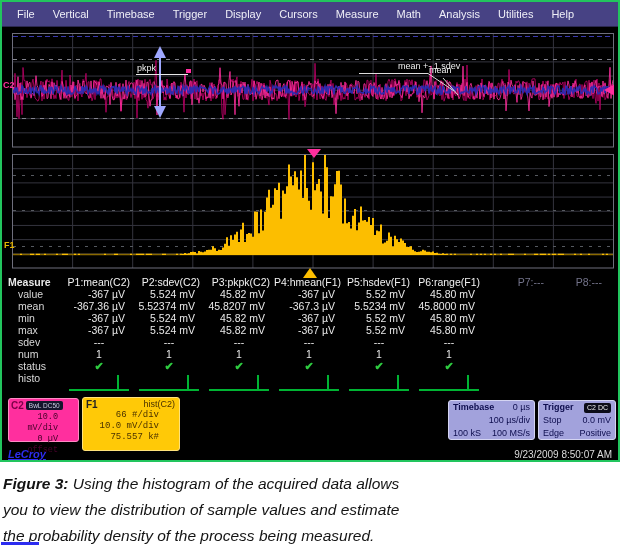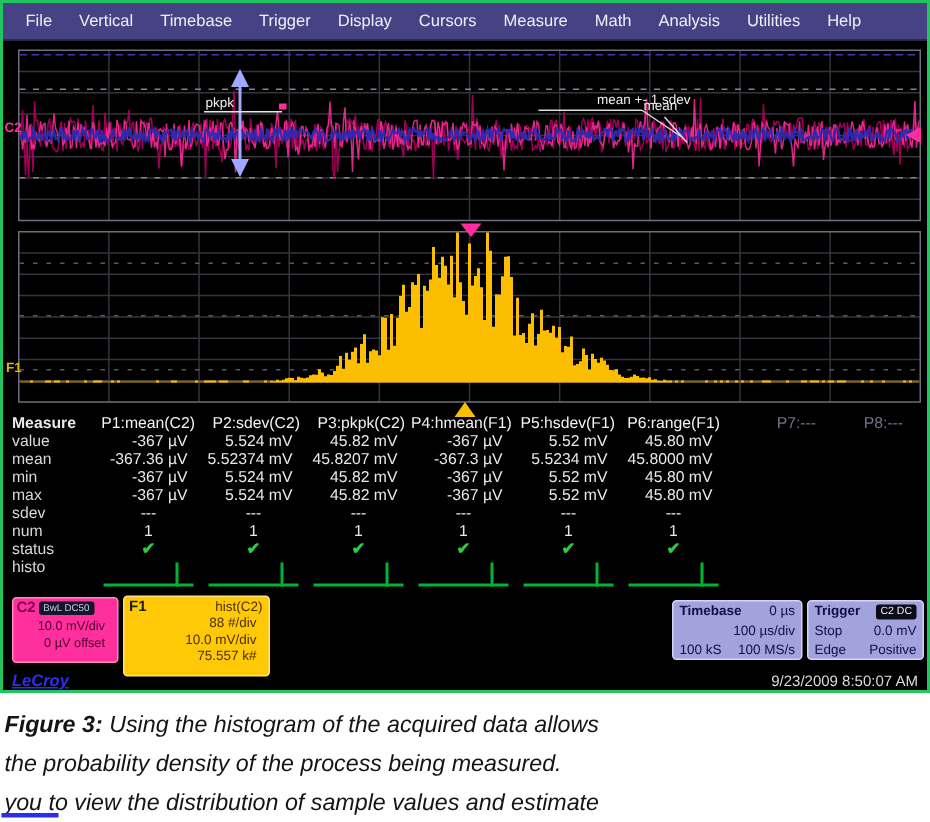--- a/index.html
+++ b/index.html
@@ -17,35 +17,35 @@
   .ann{position:absolute;z-index:6;color:#eee;font-size:9px;white-space:nowrap;}
   .pkpk{left:135px;top:61px;}
   .meansdev{left:356px;top:59px;margin-left:40px;}
   .meanlab{left:427px;top:63px;}
   #mtable{position:absolute;left:0;top:274px;width:616px;z-index:2;display:grid;
           grid-template-columns:62px repeat(6,70px) 64px 58px;grid-auto-rows:12px;
           font-size:10.5px;color:#e9e9e9;line-height:12px;}
   .mc{height:12px;overflow:hidden;}
   .hdr{text-align:right;padding-right:4px;color:#f2f2f2;}
   .corner{font-weight:bold;text-align:left;padding-left:6px;}
-  .lbl{text-align:left;padding-left:6px;color:#d8d8d8;}
+  .lbl{text-align:left;padding-left:16px;color:#d8d8d8;}
   .numv{text-align:right;padding-right:9px;}
   .ctr{text-align:center;}
   .dim{color:#73738a;}
   .chk{color:#2ecc40;font-size:11px;font-weight:bold;}
   .histcell{height:20px;}
   .histicon{position:relative;width:60px;height:18px;margin:2px auto 0;}
   .histicon::after{content:'';position:absolute;left:0;right:0;bottom:1px;height:2px;background:#00b433;}
   .histicon i{position:absolute;bottom:1px;left:80%;width:2px;height:16px;background:#00b433;}
   .box{position:absolute;z-index:3;box-sizing:border-box;border-radius:3px;font-size:8.5px;line-height:11px;}
   .c2box{left:6px;top:396px;width:71px;height:44px;background:#ff2f9e;border:1px solid #ff8ac4;color:#47002a;}
   .c2box .t{display:flex;align-items:center;gap:2px;padding:1px 2px;}
   .c2box .nm{font-weight:bold;font-size:10px;color:#7c0048;}
   .badge{background:#15152c;color:#c9c9de;font-size:6.5px;border-radius:2px;padding:0 3px;line-height:9px;}
-  .rline{text-align:right;padding-right:8px;}
+  .rline{text-align:right;padding-right:20px;font-family:Liberation Mono, monospace;}
   .f1box{left:80px;top:395px;width:98px;height:54px;background:#ffc907;border:1px solid #ffe27a;color:#4a3200;font-size:9px;}
   .f1box .t{display:flex;justify-content:space-between;padding:1px 4px 0 3px;}
   .f1box .nm{font-weight:bold;font-size:10px;color:#222;}
   .lavbox{background:#a2a2dc;border:1px solid #d4d4f2;color:#0e0e4e;width:87px;height:40px;top:398px;}
   .tbbox{left:446px;}
   .trbox{left:536px;width:78px;}
   .lrow{display:flex;justify-content:space-between;padding:0 4px;line-height:13px;font-size:9px;}
   .lrow .bt{font-weight:bold;}
   .tbadge{background:#0c0c18;color:#eee;font-size:7px;border-radius:2px;padding:0 3px;line-height:10px;align-self:center;}
   .footerbar{position:absolute;left:0;top:444px;width:616px;height:14px;z-index:3;
@@ -268,21 +268,21 @@
       </div>
       <div class="rline">10.0 mV/div</div>
       <div class="rline">0 µV offset</div>
     </div>
 
     <div class="box f1box">
       <div class="t">
         <span class="nm">F1</span>
         <span>hist(C2)</span>
       </div>
-      <div class="rline">88 #/div</div>
+      <div class="rline">66 #/div</div>
       <div class="rline">10.0 mV/div</div>
       <div class="rline">75.557 k#</div>
     </div>
 
     <div class="box lavbox tbbox">
       <div class="lrow">
           <span class="bt">Timebase</span>
           <span>0 µs</span>
         </div>
       <div class="lrow">
@@ -312,17 +312,17 @@
 
     <div class="footerbar">
       <span class="logo">LeCroy</span>
       <span class="dt">9/23/2009 8:50:07 AM</span>
     </div>
   </div>
 
   <div class="caption">
     <span class="fig">Figure 3:</span>
     <span>Using the histogram of the acquired data allows</span>
+    <div>you to view the distribution of sample values and estimate</div>
     <div>the probability density of the process being measured.</div>
-    <div>you to view the distribution of sample values and estimate</div>
   </div>
   <div class="bluetick"></div>
 </div>
 
 </body></html>

